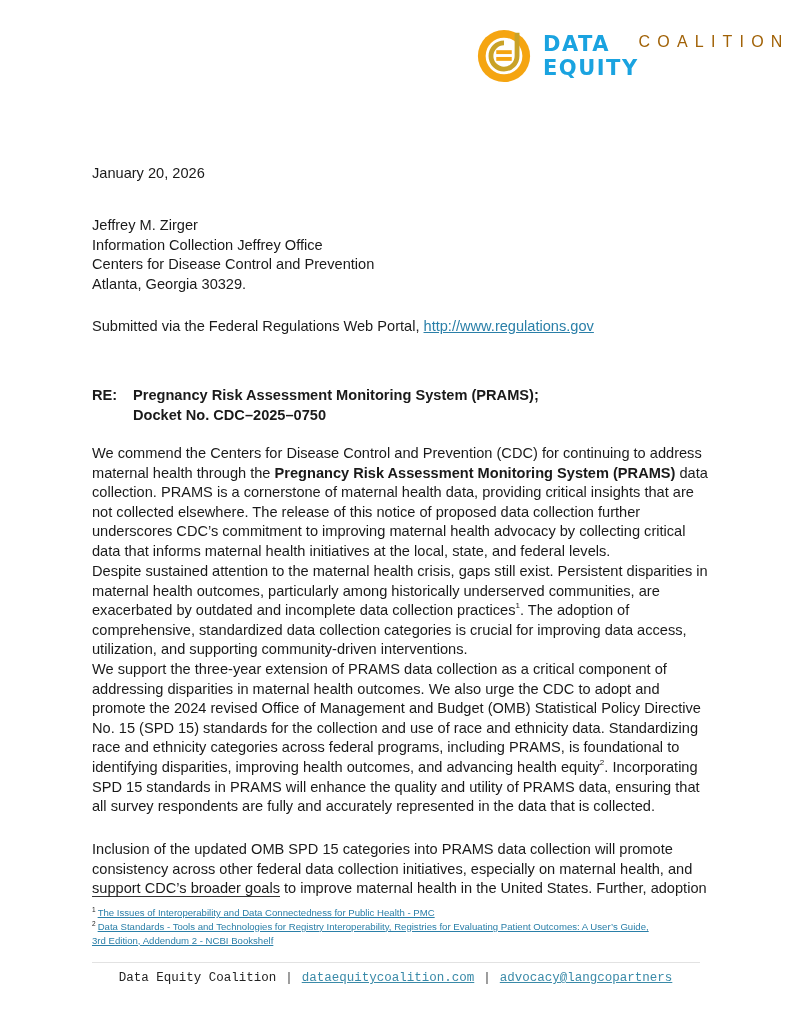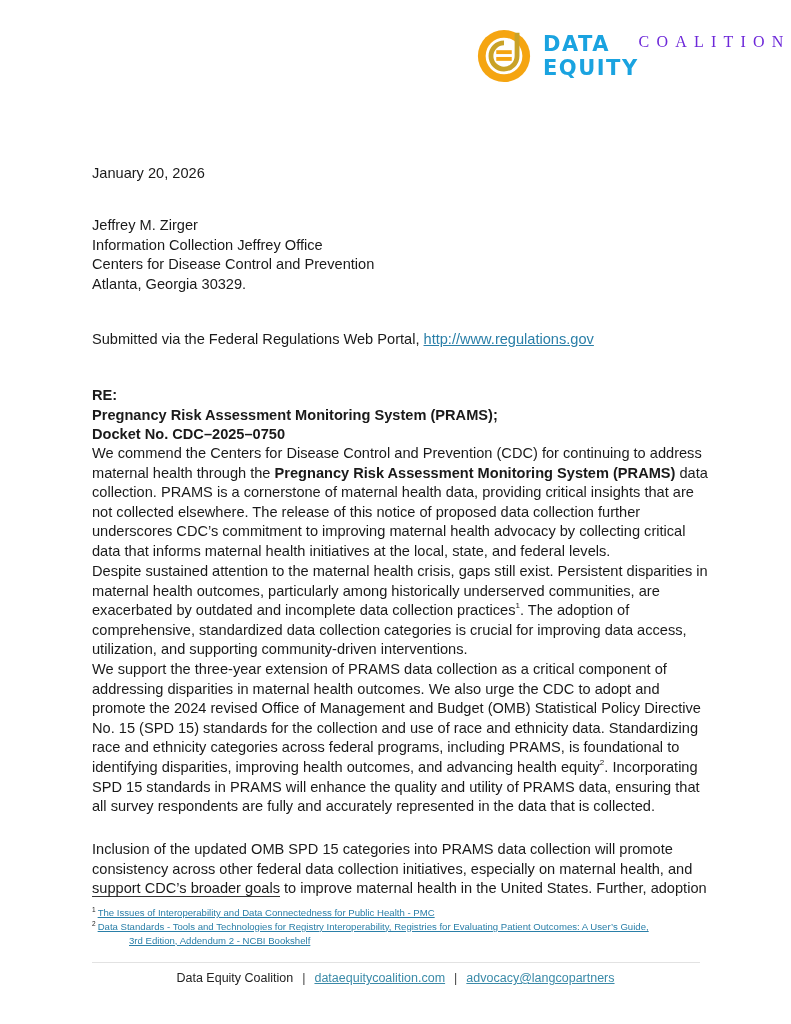--- a/index.html
+++ b/index.html
@@ -3,49 +3,49 @@
   <meta charset="utf-8">
   <style>
     * { box-sizing: border-box; margin: 0; padding: 0; }
     html, body { width: 791px; height: 1024px; background: #ffffff; overflow: hidden; }
     body { position: relative; font-family: "Liberation Sans", sans-serif; color: #1a1a1a; }
 
     .logo { position: absolute; left: 475px; top: 26px; width: 240px; height: 60px; display: flex; align-items: center; }
     .logo-mark { width: 58px; height: 58px; flex: none; }
     .logo-text { margin-left: 10px; display: flex; }
     .logo-line1 { font-family: "DejaVu Sans", sans-serif; font-weight: bold; font-size: 21px; letter-spacing: 1.5px; color: #1aa3e0; line-height: 24px; }
-    .logo-line2 { font-family: Liberation Serif, serif; font-size: 16px; letter-spacing: 7.2px; color: #6d28d9; line-height: 20px; }
+    .logo-line2 { font-family: Liberation Sans, sans-serif; font-size: 16px; letter-spacing: 7.2px; color: #a16207; line-height: 20px; }
 
     .text { position: absolute; left: 92px; font-size: 14.6px; line-height: 19.6px; color: #1a1a1a; }
     .date { top: 164px; }
     .addr { top: 216px; }
     .addr div { height: 19.6px; }
-    .submitted { top: 330px; }
+    .submitted { top: 317px; }
     a.link { color: #2a7fa8; text-decoration: underline; }
 
-    .re { position: absolute; left: 92px; top: 386px; font-size: 14.6px; line-height: 19.6px; font-weight: bold; display: flex; flex-direction: column; }
+    .re { position: absolute; left: 92px; top: 386px; font-size: 14.6px; line-height: 19.6px; font-weight: bold; display: flex; }
     .re-label { width: 41px; }
 
     .para { position: absolute; left: 92px; width: 620px; font-size: 14.6px; line-height: 19.6px; color: #1a1a1a; white-space: nowrap; }
     .para .ln { display: block; height: 19.6px; }
     .p1 { top: 444px; }
     .p2 { top: 562px; }
     .p3 { top: 660px; }
     .p4 { top: 840px; }
     sup { font-size: 8px; vertical-align: top; line-height: 1; position: relative; top: 1px; }
 
     .fn-rule { position: absolute; left: 92px; top: 896px; width: 188px; height: 1px; background: #333; }
     .footnotes { position: absolute; left: 92px; top: 906px; font-size: 9.6px; line-height: 13.8px; white-space: nowrap; }
     .footnotes .fn { display: block; }
-    .footnotes .fn-indent { display: block; margin-left: 37px; }
+    .footnotes .fn-indent { display: block; }
     .footnotes sup { font-size: 6.5px; margin-right: 2px; }
     .footnotes a { color: #2a7fa8; text-decoration: underline; }
 
     .footer-rule { position: absolute; left: 92px; top: 962px; width: 608px; height: 1px; background: #e2e2e2; }
-    .footer { position: absolute; left: 0; width: 791px; top: 970px; text-align: center; font-size: 12.5px; line-height: 16px; color: #222; font-family: Liberation Sans, sans-serif; }
+    .footer { position: absolute; left: 0; width: 791px; top: 970px; text-align: center; font-size: 12.5px; line-height: 16px; color: #222; font-family: Liberation Mono, monospace; }
     .footer .sep { margin: 0 9px; color: #444; }
     .footer a { color: #3a8aa8; text-decoration: underline; }
   </style>
 </head>
 <body>
 
 <div class="logo">
   <svg class="logo-mark" viewBox="0 0 60 60">
     <circle cx="30" cy="30" r="27" fill="#f5a511"></circle>
     <circle cx="30" cy="30" r="19" fill="#ffffff"></circle>

